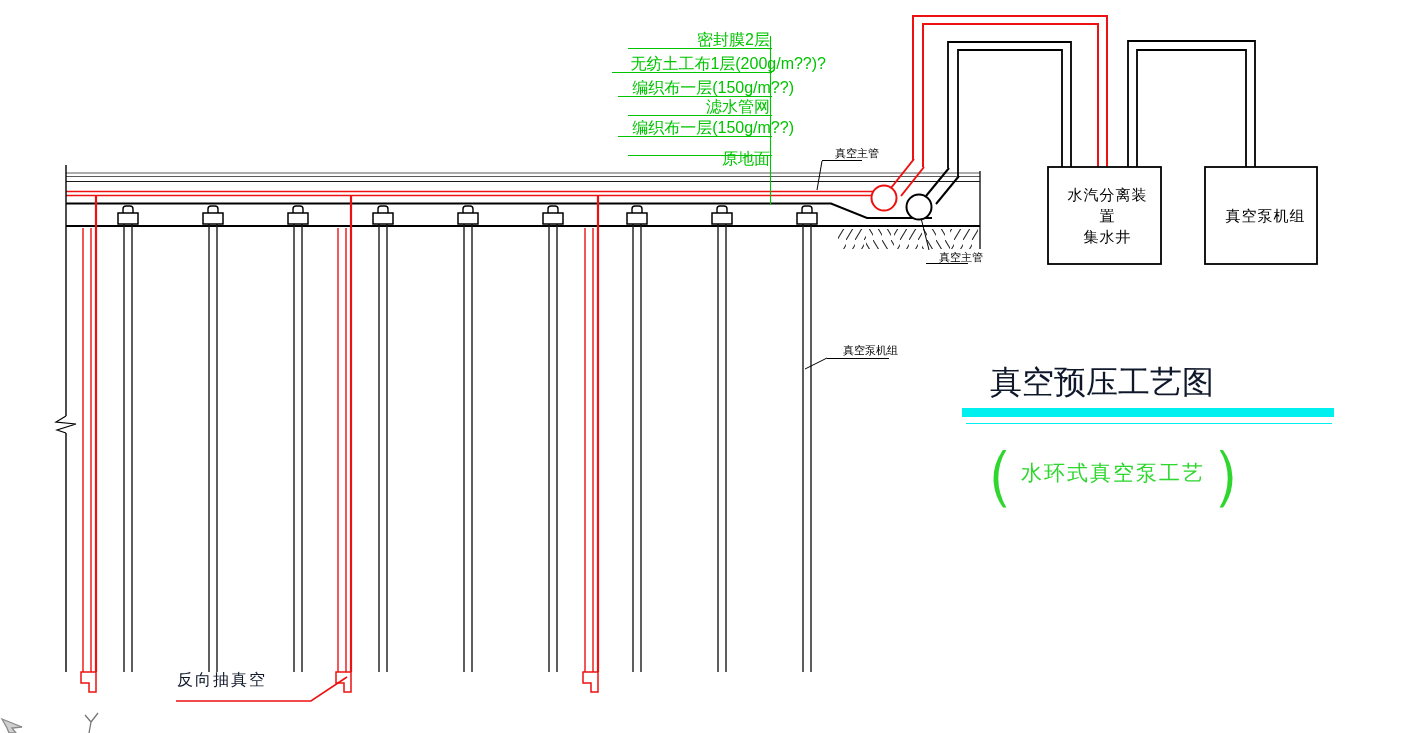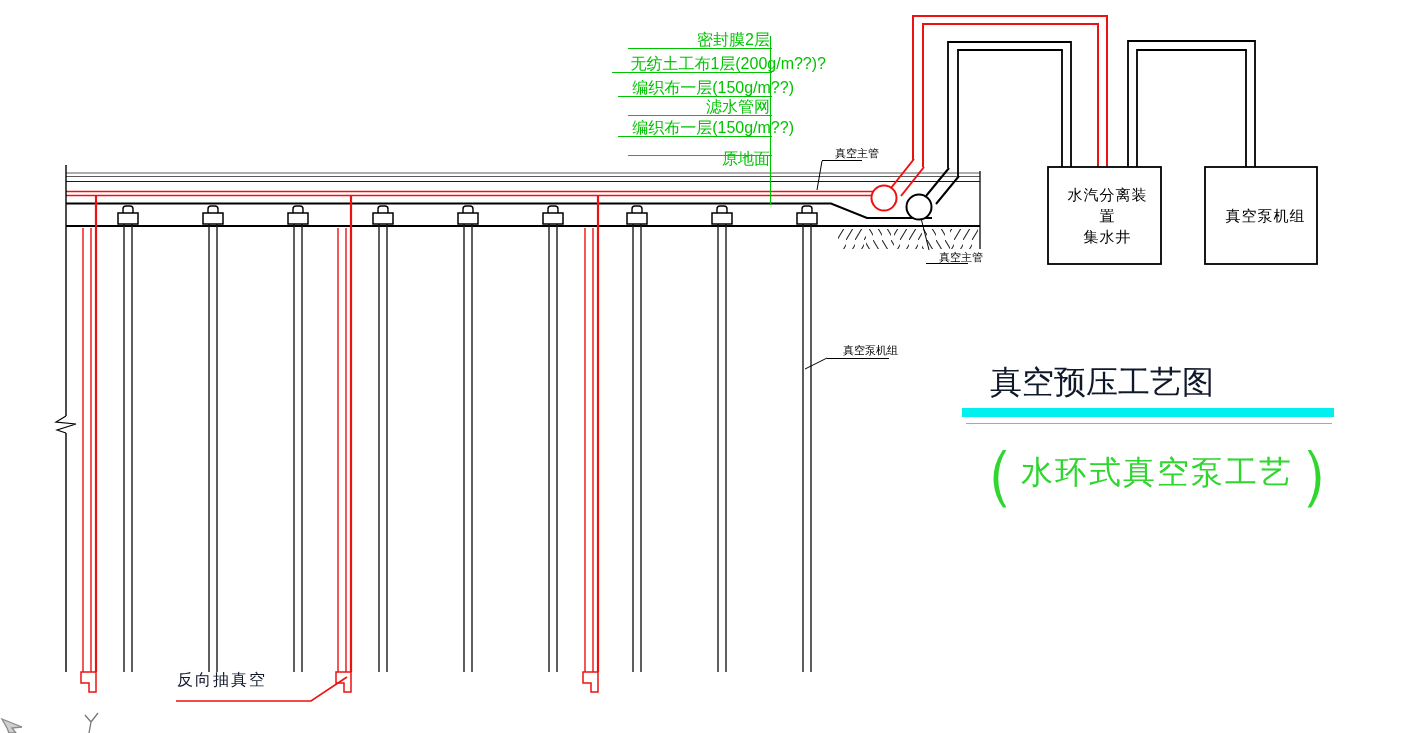--- a/index.html
+++ b/index.html
@@ -9,21 +9,21 @@
   .txt{position:absolute;white-space:nowrap;}
   .ann{color:#00c400;font-size:16px;line-height:14px;height:14px;text-align:right;}
   .lbl{color:#000;font-size:11px;line-height:13px;margin-left:12px;}
   .red-big{color:#0f172a;font-size:16px;line-height:28px;letter-spacing:2px;}
   .boxlbl{position:absolute;display:flex;flex-direction:column;align-items:center;justify-content:center;
     color:#000;font-size:15px;line-height:21px;letter-spacing:1px;text-align:center;}
   .title-main{color:#0f172a;font-size:32px;line-height:40px;letter-spacing:0px;}
   .cyan-bar{position:absolute;background:#00f0f0;}
   .subtitle{position:absolute;display:flex;align-items:center;color:#2ed62e;}
   .subtitle .paren{font-size:64px;font-weight:300;line-height:80px;transform:scaleY(1.05);}
-  .subtitle .sub-text{font-size:32px;letter-spacing:2px;padding:0 5px;}
+  .subtitle .sub-text{font-size:21px;letter-spacing:2px;padding:0 5px;}
 </style>
 </head>
 <body>
 
 <div class="stage">
 
   <svg width="1422" height="733" viewBox="0 0 1422 733">
     <defs>
       <pattern id="hA" width="9" height="20" patternUnits="userSpaceOnUse">
         <line x1="0" y1="20" x2="12" y2="0" stroke="#222" stroke-width="1.1"></line>

